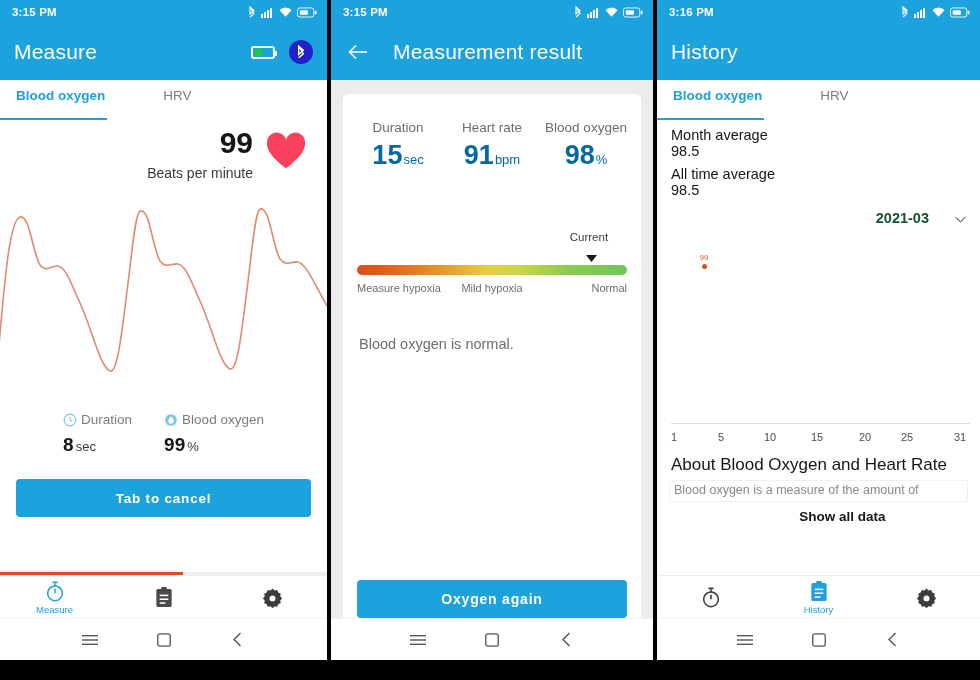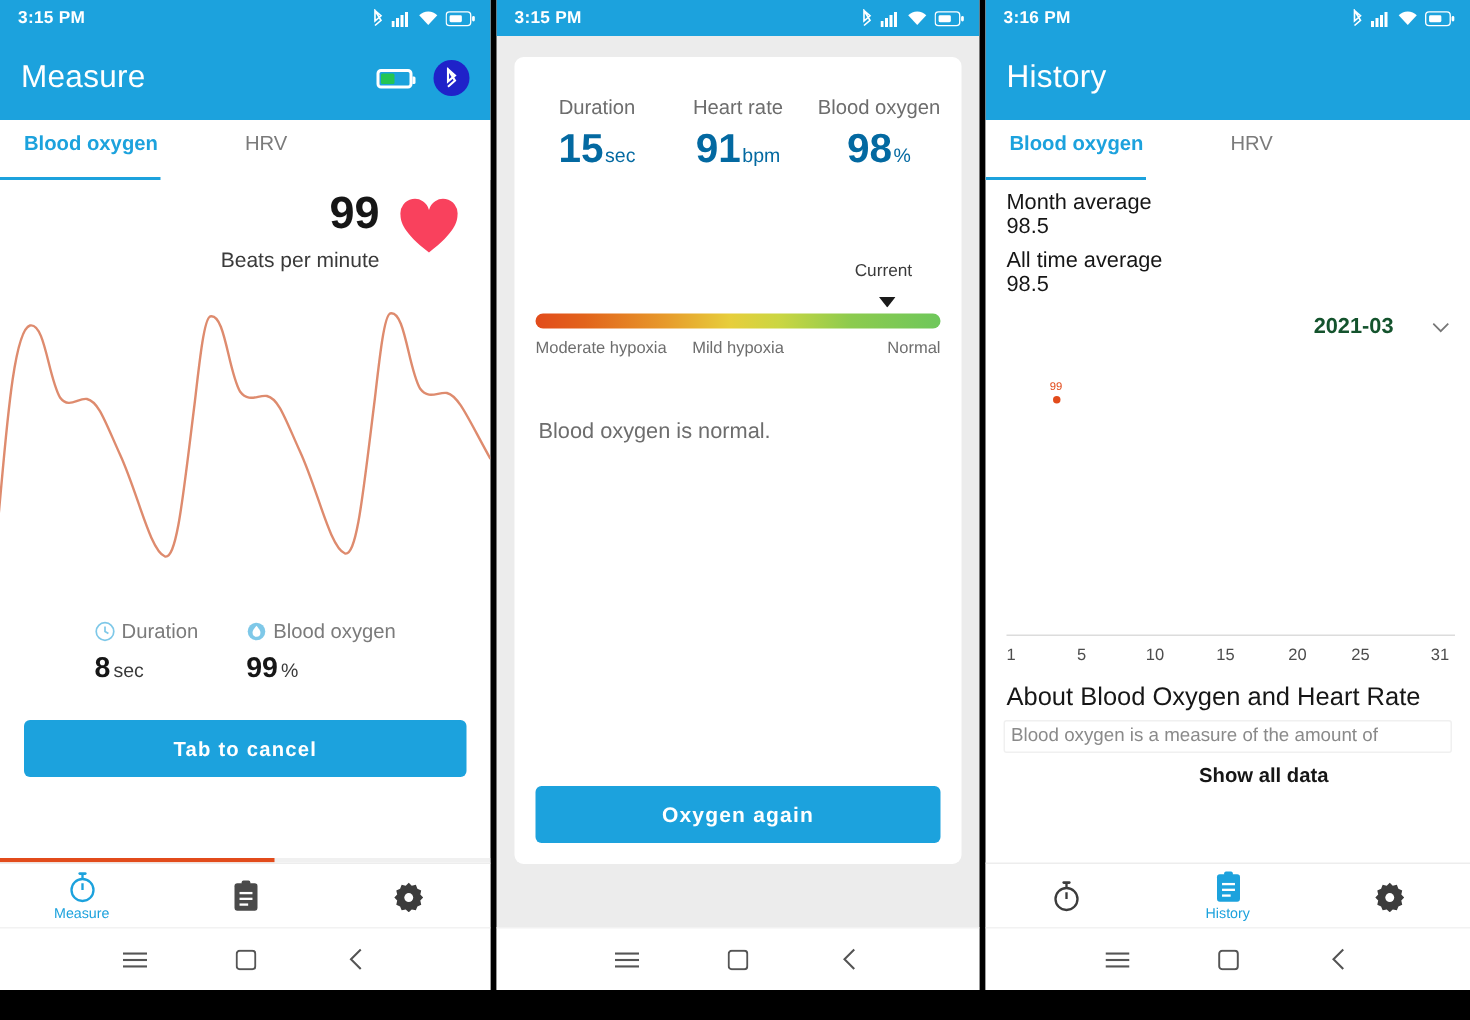--- a/index.html
+++ b/index.html
@@ -292,20 +292,28 @@
             <path d="M7 10 L0.5 3 A9 9 0 0 1 13.5 3 Z" fill="#fff"></path>
           </svg>
         <svg width="20" height="11" viewBox="0 0 22 11">
             <rect x="0.5" y="0.5" width="18" height="10" rx="2.5" stroke="#fff" fill="none"></rect>
             <rect x="3" y="3" width="9" height="5" rx="1" fill="#fff"></rect>
             <rect x="19.5" y="3.5" width="2" height="4" rx="1" fill="#fff"></rect>
           </svg>
       </span>
     </div>
 
+    <div class="appbar">
+      <span class="back-arrow">
+        <svg width="20" height="16" viewBox="0 0 20 16">
+            <path d="M19 8 H2 M8 1.5 L1.5 8 L8 14.5" stroke="#fff" stroke-width="1.6" fill="none"></path>
+          </svg>
+      </span>
+      <span class="title centered">Measurement result</span>
+    </div>
 
     <div class="card">
       <div class="res-row">
         <div class="res-col">
           <div class="res-lab">Duration</div>
           <div class="res-val"><span>15</span><span class="u">sec</span></div>
         </div>
         <div class="res-col">
           <div class="res-lab">Heart rate</div>
           <div class="res-val"><span>91</span><span class="u">bpm</span></div>
@@ -319,21 +327,21 @@
       <div class="cur-wrap">
         <span class="cur-lab" style="right: 7%;">Current</span>
         <span class="cur-caret" style="right: 11%;"><svg width="11" height="7" viewBox="0 0 11 7">
               <path d="M0 0 H11 L5.5 7 Z" fill="#1a1a1a"></path>
             </svg></span>
       </div>
 
       <div class="grad-bar"></div>
 
       <div class="grad-labels">
-        <span class="gl-a">Moderate hypoxia</span>
+        <span class="gl-a">Measure hypoxia</span>
         <span class="gl-b">Mild hypoxia</span>
         <span class="gl-c">Normal</span>
       </div>
 
       <div class="verdict">Blood oxygen is normal.</div>
 
       <div class="again-btn">Oxygen again</div>
     </div>
 
     <div class="sysnav">

